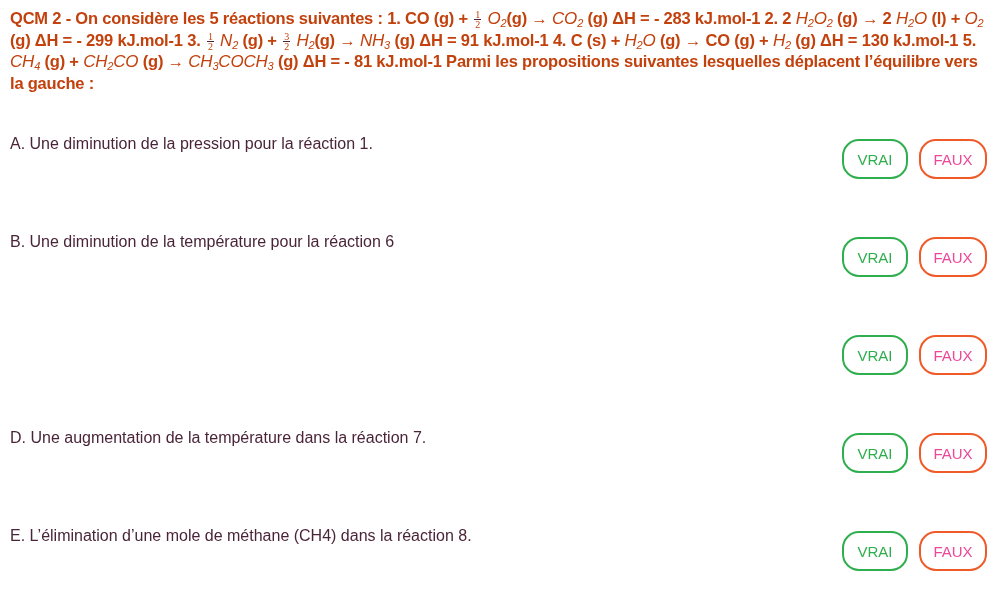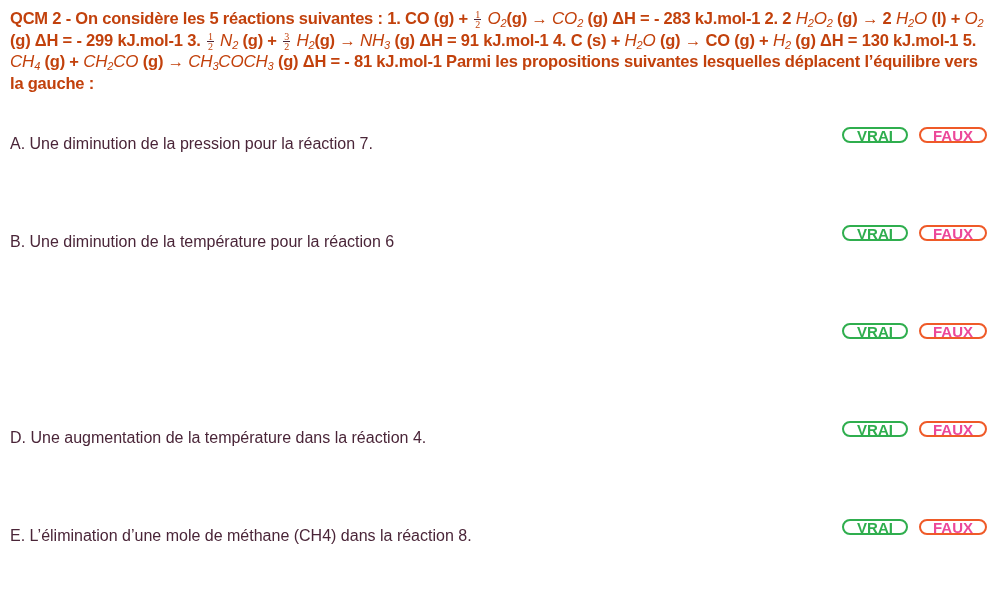--- a/index.html
+++ b/index.html
@@ -7,47 +7,47 @@
          font-family:"Liberation Sans", "DejaVu Sans", sans-serif; color:#4a2538; }
   .question { position:absolute; left:10px; top:8px; width:980px;
               font-weight:bold; font-size:16.5px; line-height:20.5px; color:#c2410c; letter-spacing:-0.2px; }
   .question .m { font-family:Liberation Sans, sans-serif; font-style:italic; font-weight:normal; font-size:17px; }
   .question sub { font-size:11px; vertical-align:-3px; line-height:0; }
   .frac { display:inline-block; vertical-align:middle; text-align:center; font-family:"Liberation Serif", serif; font-weight:normal; font-size:10px; line-height:9px; margin:0 2px; }
   .frac span { display:block; }
   .frac .num { border-bottom:1px solid #4a2538; padding:0 1px; }
   .option { position:absolute; left:10px; width:980px; height:36px; }
   .option .label { position:absolute; left:0; top:8px; font-size:16px; color:#4a2538; }
-  .btn { position:absolute; top:0; height:16px; border-radius:17px; box-sizing:border-box;
+  .btn { position:absolute; top:12px; height:40px; border-radius:17px; box-sizing:border-box;
          border:2px solid; display:flex; align-items:center; justify-content:center;
-         font-size:15px; font-weight:bold; background:#fff; cursor:pointer; }
+         font-size:15px; font-weight:normal; background:#fff; cursor:pointer; }
   .btn.vrai { left:832px; width:66px; border-color:#2fae4e; color:#2fae4e; }
   .btn.faux { left:909px; width:68px; border-color:#ef5a28; color:#ec4899; }
 </style>
 </head>
 <body>
 
 <div class="question"><span>QCM 2 - On considère les 5 réactions suivantes : </span><span>1. CO (g) + </span><span class="frac"><span class="num">1</span><span>2</span></span> <span class="m"><span>O</span><sub>2</sub></span><span>(g) → </span><span class="m"><span>CO</span><sub>2</sub></span><span> (g) ΔH = - 283 kJ.mol-1 </span><span>2. 2 </span><span class="m"><span>H</span><sub>2</sub><span>O</span><sub>2</sub></span><span> (g) → 2 </span><span class="m"><span>H</span><sub>2</sub><span>O</span></span><span> (l) + </span><span class="m"><span>O</span><sub>2</sub></span><span> (g) ΔH = - 299 kJ.mol-1 </span><span>3. </span><span class="frac"><span class="num">1</span><span>2</span></span> <span class="m"><span>N</span><sub>2</sub></span><span> (g) + </span><span class="frac"><span class="num">3</span><span>2</span></span> <span class="m"><span>H</span><sub>2</sub></span><span>(g) → </span><span class="m"><span>NH</span><sub>3</sub></span><span> (g) ΔH = 91 kJ.mol-1 </span><span>4. C (s) + </span><span class="m"><span>H</span><sub>2</sub><span>O</span></span><span> (g) → CO (g) + </span><span class="m"><span>H</span><sub>2</sub></span><span> (g) ΔH = 130 kJ.mol-1 </span><span>5. </span><span class="m"><span>CH</span><sub>4</sub></span><span> (g) + </span><span class="m"><span>CH</span><sub>2</sub><span>CO</span></span><span> (g) → </span><span class="m"><span>CH</span><sub>3</sub><span>COCH</span><sub>3</sub></span><span> (g) ΔH = - 81 kJ.mol-1 </span><span>Parmi les propositions suivantes lesquelles déplacent l’équilibre vers la gauche :</span></div>
 
 <div class="option" style="top:127px;">
-  <span class="label">A. Une diminution de la pression pour la réaction 7.</span>
+  <span class="label">A. Une diminution de la pression pour la réaction 1.</span>
   <div class="btn vrai">VRAI</div>
   <div class="btn faux">FAUX</div>
 </div>
 <div class="option" style="top:225px;">
   <span class="label">B. Une diminution de la température pour la réaction 6</span>
   <div class="btn vrai">VRAI</div>
   <div class="btn faux">FAUX</div>
 </div>
 <div class="option" style="top:323px;">
   <div class="btn vrai">VRAI</div>
   <div class="btn faux">FAUX</div>
 </div>
 <div class="option" style="top:421px;">
-  <span class="label">D. Une augmentation de la température dans la réaction 4.</span>
+  <span class="label">D. Une augmentation de la température dans la réaction 7.</span>
   <div class="btn vrai">VRAI</div>
   <div class="btn faux">FAUX</div>
 </div>
 <div class="option" style="top:519px;">
   <span class="label">E. L’élimination d’une mole de méthane (CH4) dans la réaction 8.</span>
   <div class="btn vrai">VRAI</div>
   <div class="btn faux">FAUX</div>
 </div>
 
 </body></html>

